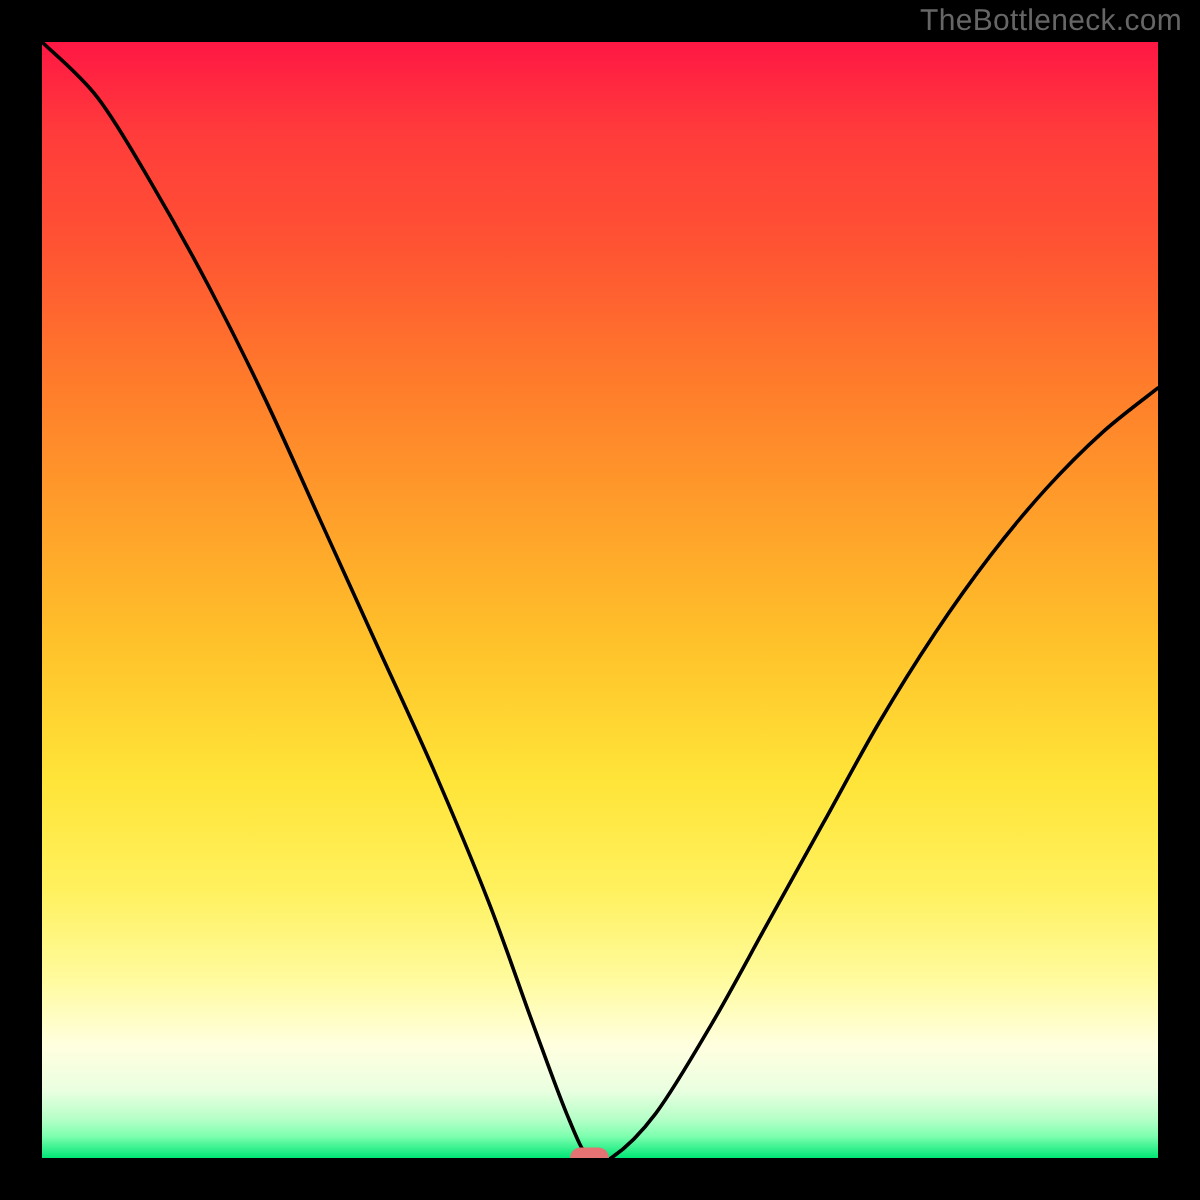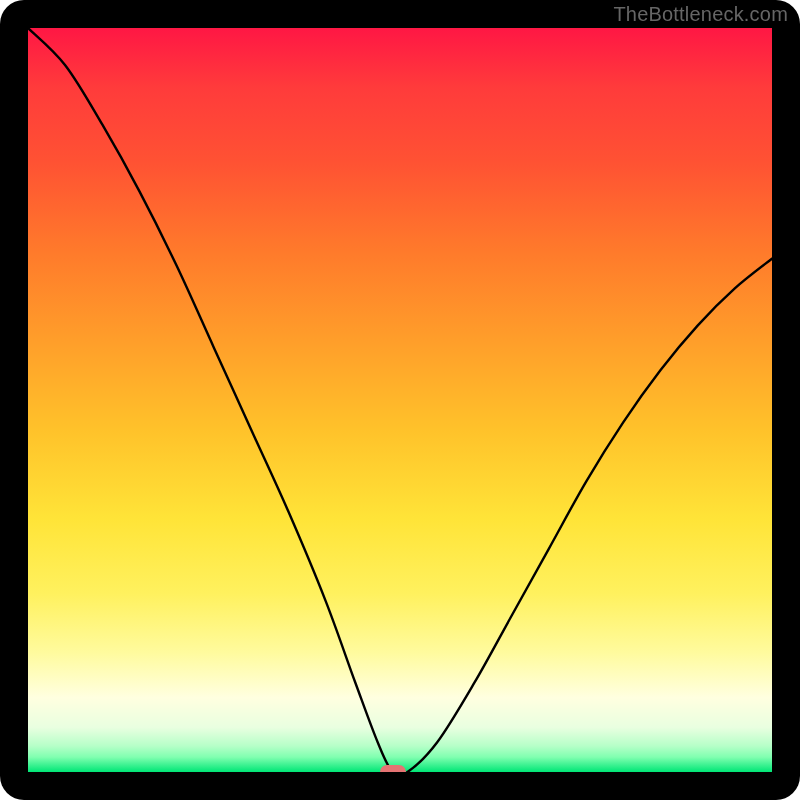--- a/index.html
+++ b/index.html
@@ -8,21 +8,20 @@
     background: #fff;
     width: 800px;
     height: 800px;
     overflow: hidden;
   }
   .frame {
     width: 800px;
     height: 800px;
     background: #000;
     position: relative;
-    border-radius: 24px;
   }
   .plot {
     position: absolute;
     left: 28px;
     top: 28px;
     width: 744px;
     height: 744px;
     overflow: hidden;
   }
   .gradient {

